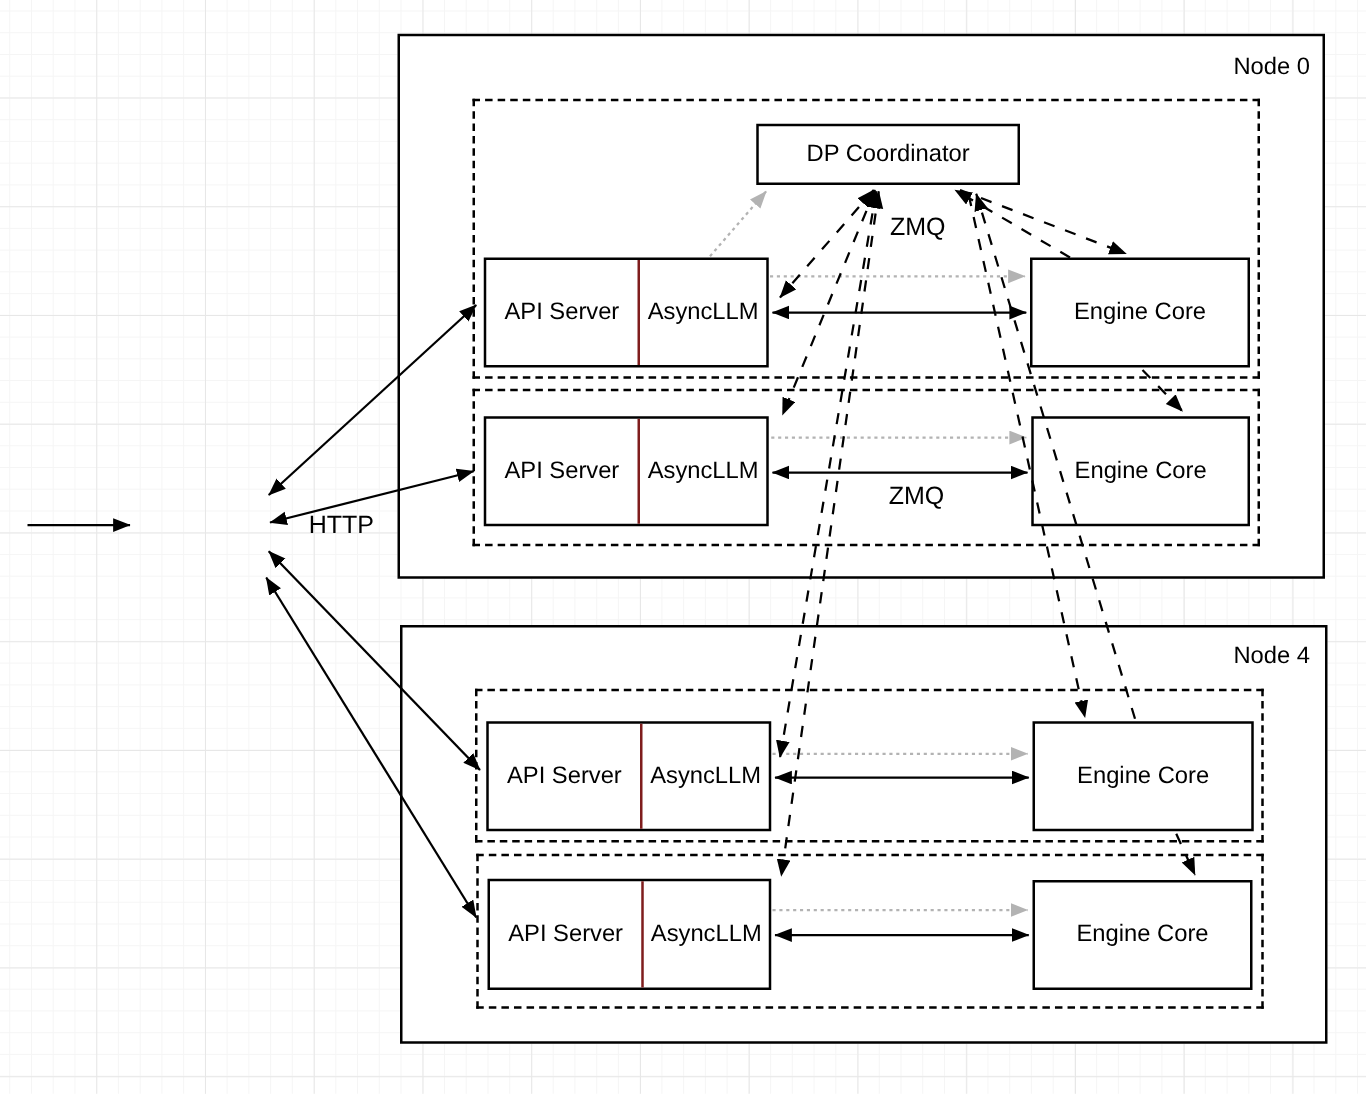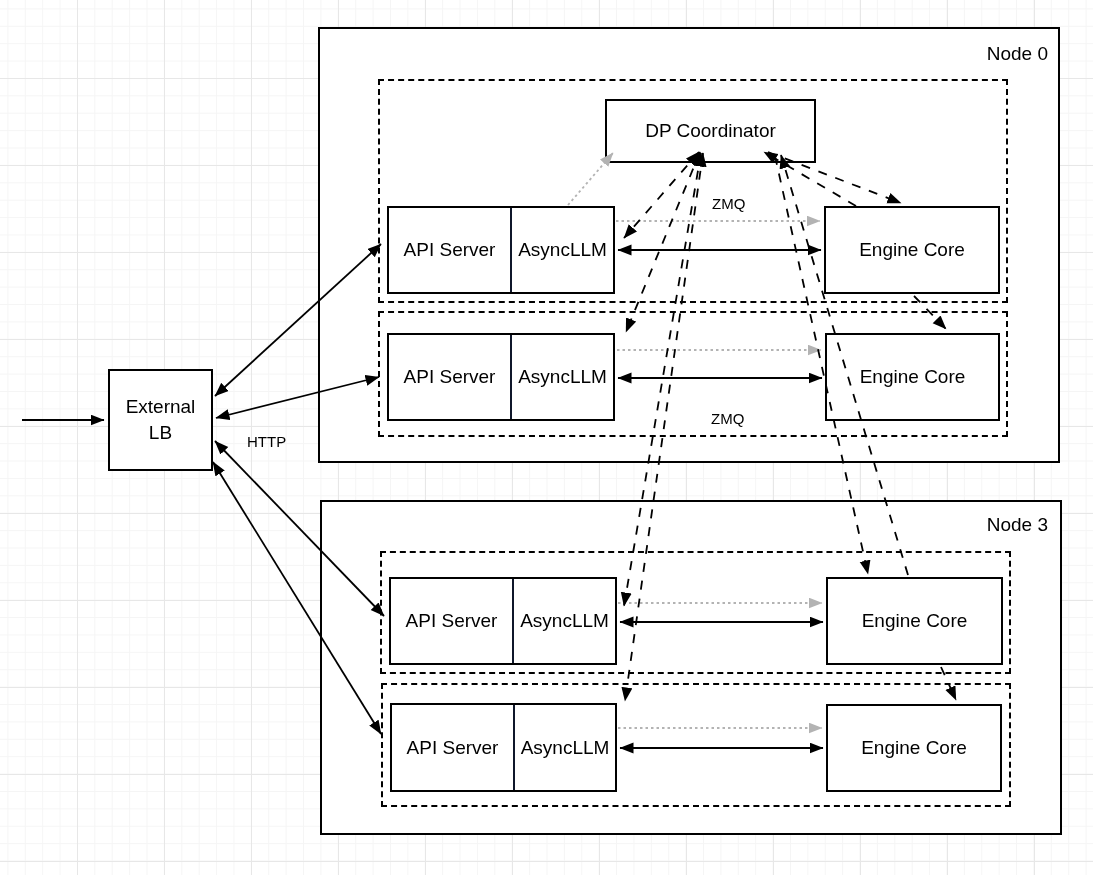--- a/index.html
+++ b/index.html
@@ -38,56 +38,50 @@
   .pair{
     border:2px solid #000;
     background:#fff;
     display:flex;
   }
   .pair .cell{
     display:flex;align-items:center;justify-content:center;
     font-size:19px;color:#000;white-space:nowrap;
   }
   .pair .cell-api{flex:0 0 121px;}
-  .pair .cell-llm{flex:1 1 auto;border-left:2px solid #0f172a;text-align:right;}
+  .pair .cell-llm{flex:1 1 auto;border-left:2px solid #7f1d1d;text-align:right;}
   .corner-label{
     font-size:19px;color:#000;text-align:right;
   }
   .small-label{
-    font-size:15px;color:#000;white-space:nowrap;margin-top:24px;
+    font-size:20px;color:#000;white-space:nowrap;
   }
   .lb-text{line-height:1.35;}
   svg.wires{position:absolute;left:0;top:0;pointer-events:none;}
 </style>
 </head>
 <body>
 
 <div class="canvas">
 
   <div class="abs nodebox" style="left:318px;top:27px;width:742px;height:436px;"></div>
   <div class="abs corner-label" style="left:930px;top:43px;width:118px;text-align:right;">Node 0</div>
 
   <div class="abs nodebox" style="left:320px;top:500px;width:742px;height:335px;"></div>
-  <div class="abs corner-label" style="left:930px;top:514px;width:118px;">Node 3</div>
+  <div class="abs corner-label" style="left:930px;top:514px;width:118px;">Node 4</div>
 
   <div class="abs dashbox" style="left:378px;top:79px;width:630px;height:224px;"></div>
   <div class="abs dashbox" style="left:378px;top:311px;width:630px;height:126px;"></div>
   <div class="abs dashbox" style="left:380px;top:551px;width:631px;height:123px;"></div>
   <div class="abs dashbox" style="left:381px;top:683px;width:630px;height:124px;"></div>
 
-  <div class="abs solidbox" style="left:605px;top:99px;width:211px;height:64px;">
+  <div class="abs solidbox" style="left:605px;top:99px;width:211px;height:49px;">
     <span>DP Coordinator</span>
   </div>
 
-  <div class="abs solidbox" style="left:108px;top:369px;width:105px;height:102px;">
-    <div class="lb-text">
-      <div>External</div>
-      <div>LB</div>
-    </div>
-  </div>
 
   <div class="abs pair" style="left:387px;top:206px;width:228px;height:88px;">
     <div class="cell cell-api">
         <span>API Server</span>
       </div>
     <div class="cell cell-llm">
         <span>AsyncLLM</span>
       </div>
   </div>
   <div class="abs solidbox" style="left:824px;top:206px;width:176px;height:88px;">

